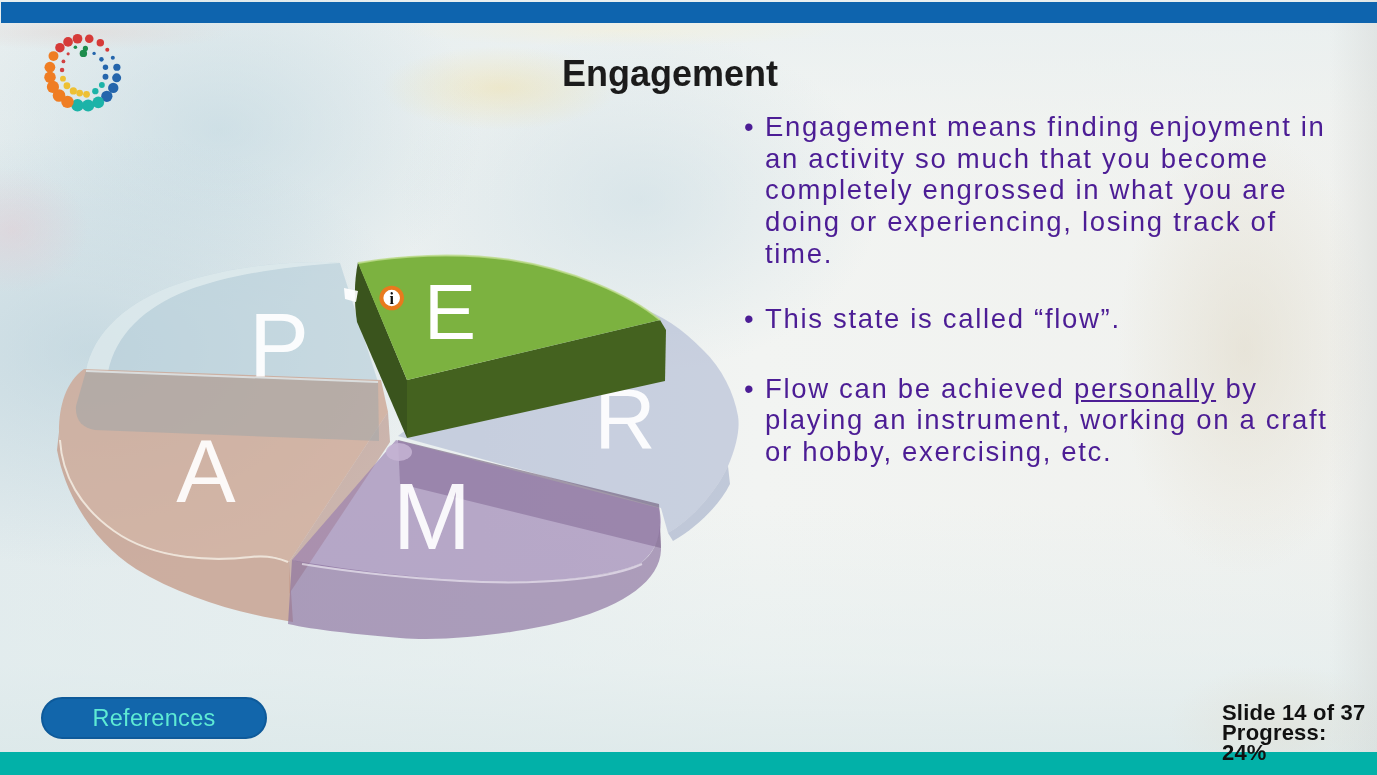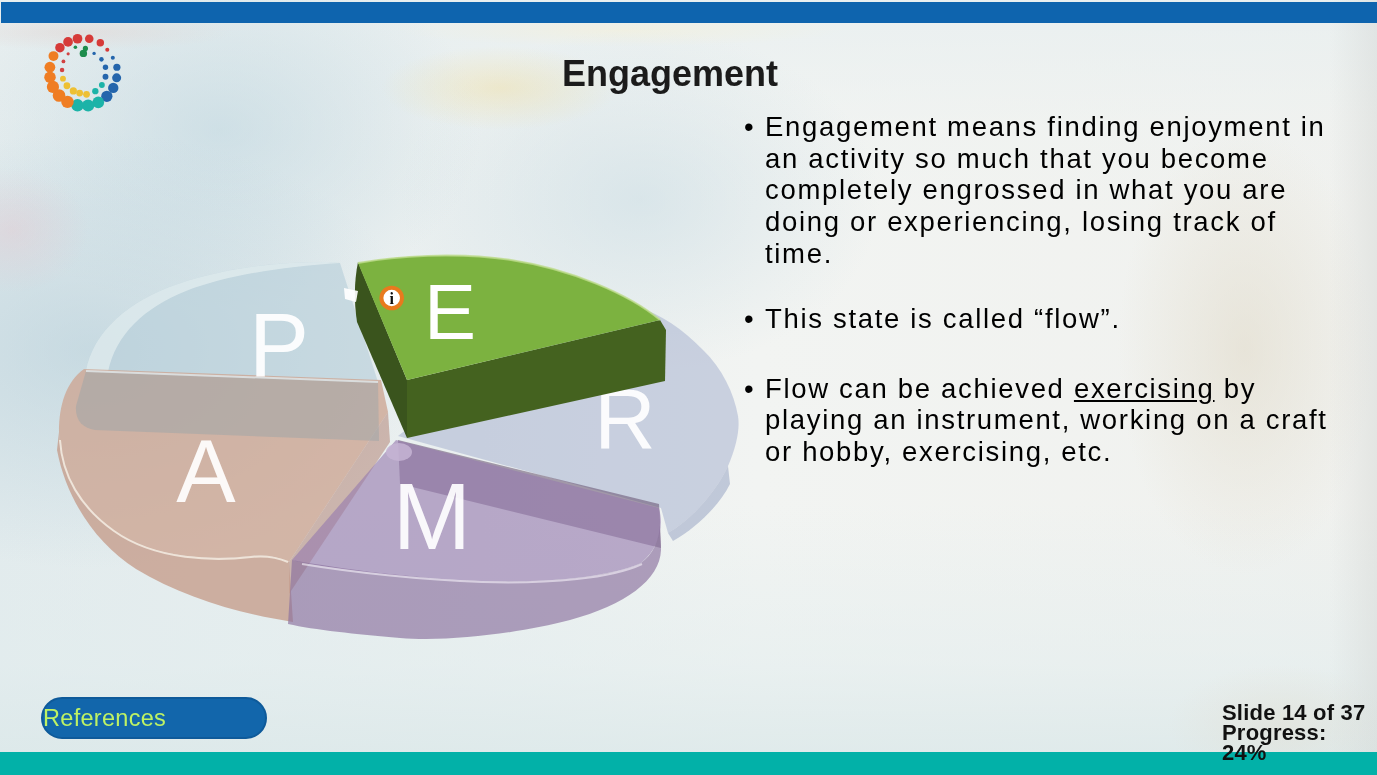--- a/index.html
+++ b/index.html
@@ -19,30 +19,30 @@
       linear-gradient(90deg, rgba(212,215,213,0) 1330px, rgba(212,215,213,0.45) 1377px),
       linear-gradient(180deg, rgba(232,239,240,0.85) 0px, rgba(238,242,241,0.4) 120px, rgba(238,242,241,0) 210px),
       linear-gradient(0deg, rgba(219,232,233,0.9) 0px, rgba(226,237,238,0.55) 110px, rgba(226,237,238,0) 270px),
       linear-gradient(90deg, #e2ebed 0%, #ebf0f0 35%, #f2f4f2 55%, #f0f1ee 100%);
   }
   .topbar{position:absolute;left:1px;top:2px;width:1376px;height:21px;background:#0e64ae;}
   .botbar{position:absolute;left:0;top:752px;width:1377px;height:23px;background:#02b1a8;}
   .title{position:absolute;left:562px;top:52px;font-size:36px;font-weight:bold;
          color:#1b1b1b;line-height:43px;}
   .blk{position:absolute;left:744px;top:111px;width:612px;font-size:27.5px;
-       line-height:31.65px;letter-spacing:1.68px;color:#000000;}
+       line-height:31.65px;letter-spacing:1.68px;color:#4c1d95;}
   .blk p{margin:0;padding-left:21px;position:relative;}
   .blk p.m1{margin-bottom:33.4px;}
   .blk p.m2{margin-bottom:38.2px;}
   .blk p.m3{margin-bottom:33.3px;}
   .blk p::before{content:"\2022";position:absolute;left:0;top:0;letter-spacing:0;}
   .u{text-decoration:underline;}
   .refbtn{position:absolute;left:41px;top:697px;width:226px;height:42px;background:#1266ab;
-          border:2px solid #0e5a9a;box-sizing:border-box;border-radius:21px;color:#bef264;
-          font-size:23.5px;line-height:38px;letter-spacing:0.3px;}
+          border:2px solid #0e5a9a;box-sizing:border-box;border-radius:21px;color:#5eead4;
+          font-size:23.5px;text-align:center;line-height:38px;letter-spacing:0.3px;}
   .slideinfo{position:absolute;left:1222px;top:703px;font-size:22px;font-weight:bold;
              color:#111;line-height:20px;letter-spacing:0.2px;}
   .pie{position:absolute;left:0px;top:240px;}
 </style>
 </head>
 <body>
 <div class="bg"></div>
 <div class="topbar"></div>
 <div class="botbar"></div>
 
@@ -84,21 +84,21 @@
 <circle cx="30.1" cy="45.3" r="2.0" fill="#d24242"></circle>
 <circle cx="31.3" cy="37.6" r="1.7" fill="#d24242"></circle>
 <circle cx="35.5" cy="30.9" r="1.4" fill="#d24242"></circle>
 </svg>
 
 <div class="title">Engagement</div>
 
 <div class="blk">
 <p class="m1">Engagement means finding enjoyment in<br>an activity so much that you become<br>completely engrossed in what you are<br>doing or experiencing, losing track of<br>time.</p>
 <p class="m2">This state is called “flow”.</p>
-<p class="m3">Flow can be achieved <span class="u">exercising</span> by<br>playing an instrument, working on a craft<br>or hobby, exercising, etc.</p>
+<p class="m3">Flow can be achieved <span class="u">personally</span> by<br>playing an instrument, working on a craft<br>or hobby, exercising, etc.</p>
 </div>
 
 <svg class="pie" width="760" height="440" viewBox="0 240 760 440">
 <path d="M 378,382 L 86,371 C 93,332 128,301 178,284 C 226,268 275,262 328,262 L 340,263 Z" fill="rgba(185,207,218,0.65)"></path>
 <path d="M 86,371 C 93,332 128,301 178,284 C 226,268 275,262 328,262 L 340,263 C 278,267 225,276 186,291 C 144,308 116,334 108,372 Z" fill="rgba(235,244,244,0.6)"></path>
 <path d="M 381,380 L 84,369 C 66,382 59,405 59,432 C 60,470 78,505 112,530 C 155,560 215,560 250,556 C 268,554 280,558 289,562 L 388,412 Z" fill="rgba(205,166,148,0.80)"></path>
 <path d="M 388,412 L 289,562 L 289,594 L 390,442 Z" fill="rgba(184,142,128,0.6)"></path>
 <path d="M 59,432 C 60,470 78,505 112,530 C 155,560 215,560 250,556 C 268,554 280,558 289,562 L 293,622 C 240,614 182,597 136,569 C 95,543 66,498 57,450 Z" fill="rgba(198,158,140,0.80)"></path>
 <path d="M 60,440 C 62,475 80,507 114,531 C 156,561 216,561 251,557 C 269,555 281,559 288,562" fill="none" stroke="rgba(246,240,230,0.8)" stroke-width="2"></path>
 <path d="M 86,371 L 378,382 L 379,441 L 95,430 C 82,428 75,420 76,406 Z" fill="rgba(160,165,168,0.55)"></path>

